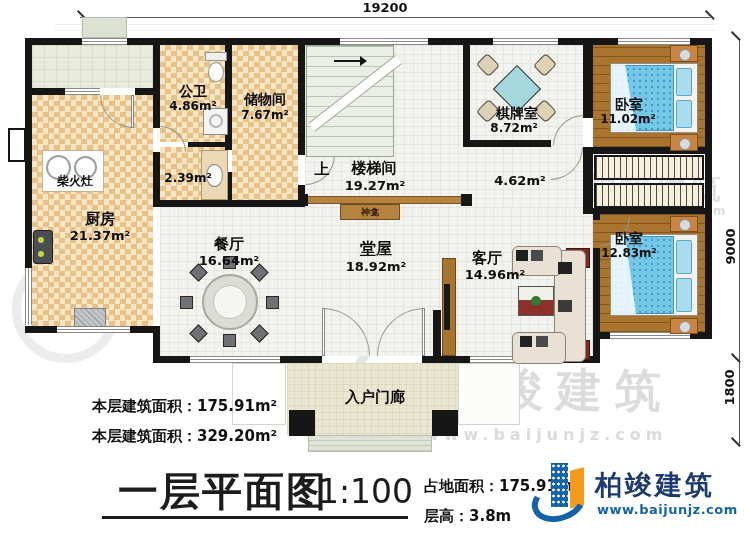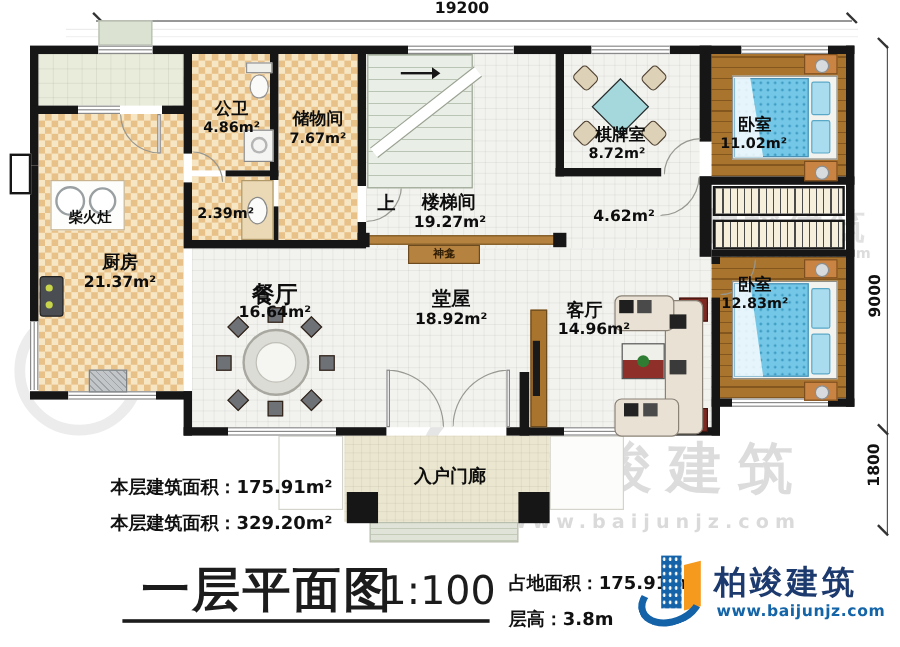--- a/index.html
+++ b/index.html
@@ -248,24 +248,24 @@
   <div class="lbl" style="left:234px;top:109px;width:62px;font-size:12px;">7.67m²</div>
   <div class="lbl" style="left:312px;top:162px;width:20px;font-size:15px;">上</div>
   <div class="lbl" style="left:340px;top:161px;width:68px;font-size:15px;">楼梯间</div>
   <div class="lbl" style="left:344px;top:179px;width:62px;font-size:13px;">19.27m²</div>
   <div class="lbl" style="left:486px;top:106px;width:62px;font-size:14px;">棋牌室</div>
   <div class="lbl" style="left:486px;top:122px;width:56px;font-size:12px;">8.72m²</div>
   <div class="lbl" style="left:606px;top:97px;width:46px;font-size:14px;">卧室</div>
   <div class="lbl" style="left:598px;top:113px;width:60px;font-size:12px;">11.02m²</div>
   <div class="lbl" style="left:492px;top:174px;width:56px;font-size:13px;">4.62m²</div>
   <div class="lbl" style="left:40px;top:175px;width:70px;font-size:12px;">柴火灶</div>
-  <div class="lbl" style="left:76px;top:212px;width:48px;font-size:15px;font-family:Liberation Serif, serif;">厨房</div>
+  <div class="lbl" style="left:76px;top:212px;width:48px;font-size:15px;">厨房</div>
   <div class="lbl" style="left:66px;top:229px;width:68px;font-size:13px;">21.37m²</div>
   <div class="lbl" style="left:163px;top:172px;width:50px;font-size:12px;">2.39m²</div>
-  <div class="lbl" style="left:206px;top:237px;width:46px;font-size:19px;">餐厅</div>
+  <div class="lbl" style="left:206px;top:237px;width:46px;font-size:15px;">餐厅</div>
   <div class="lbl" style="left:196px;top:254px;width:66px;font-size:13px;">16.64m²</div>
   <div class="lbl" style="left:352px;top:241px;width:48px;font-size:16px;">堂屋</div>
   <div class="lbl" style="left:344px;top:260px;width:64px;font-size:13px;">18.92m²</div>
   <div class="lbl" style="left:464px;top:251px;width:46px;font-size:15px;">客厅</div>
   <div class="lbl" style="left:464px;top:268px;width:62px;font-size:13px;">14.96m²</div>
   <div class="lbl" style="left:606px;top:231px;width:46px;font-size:14px;">卧室</div>
   <div class="lbl" style="left:600px;top:247px;width:58px;font-size:12px;">12.83m²</div>
   <div class="lbl" style="left:328px;top:390px;width:94px;font-size:15px;">入户门廊</div>
 
   <div class="abs" style="left:92px;top:397px;font-size:15px;font-weight:600;">

